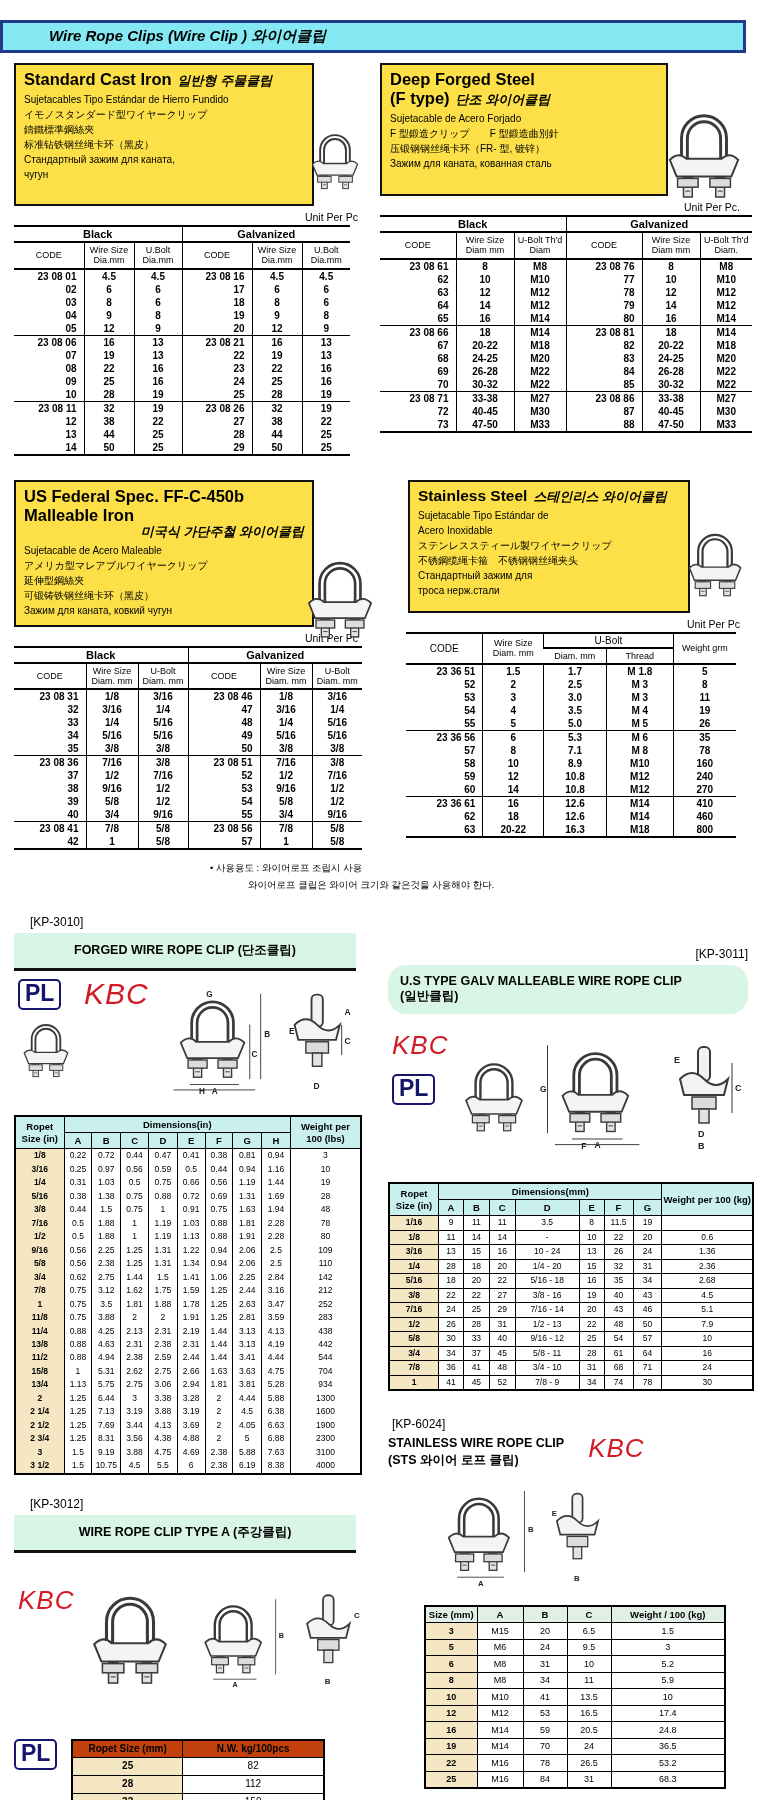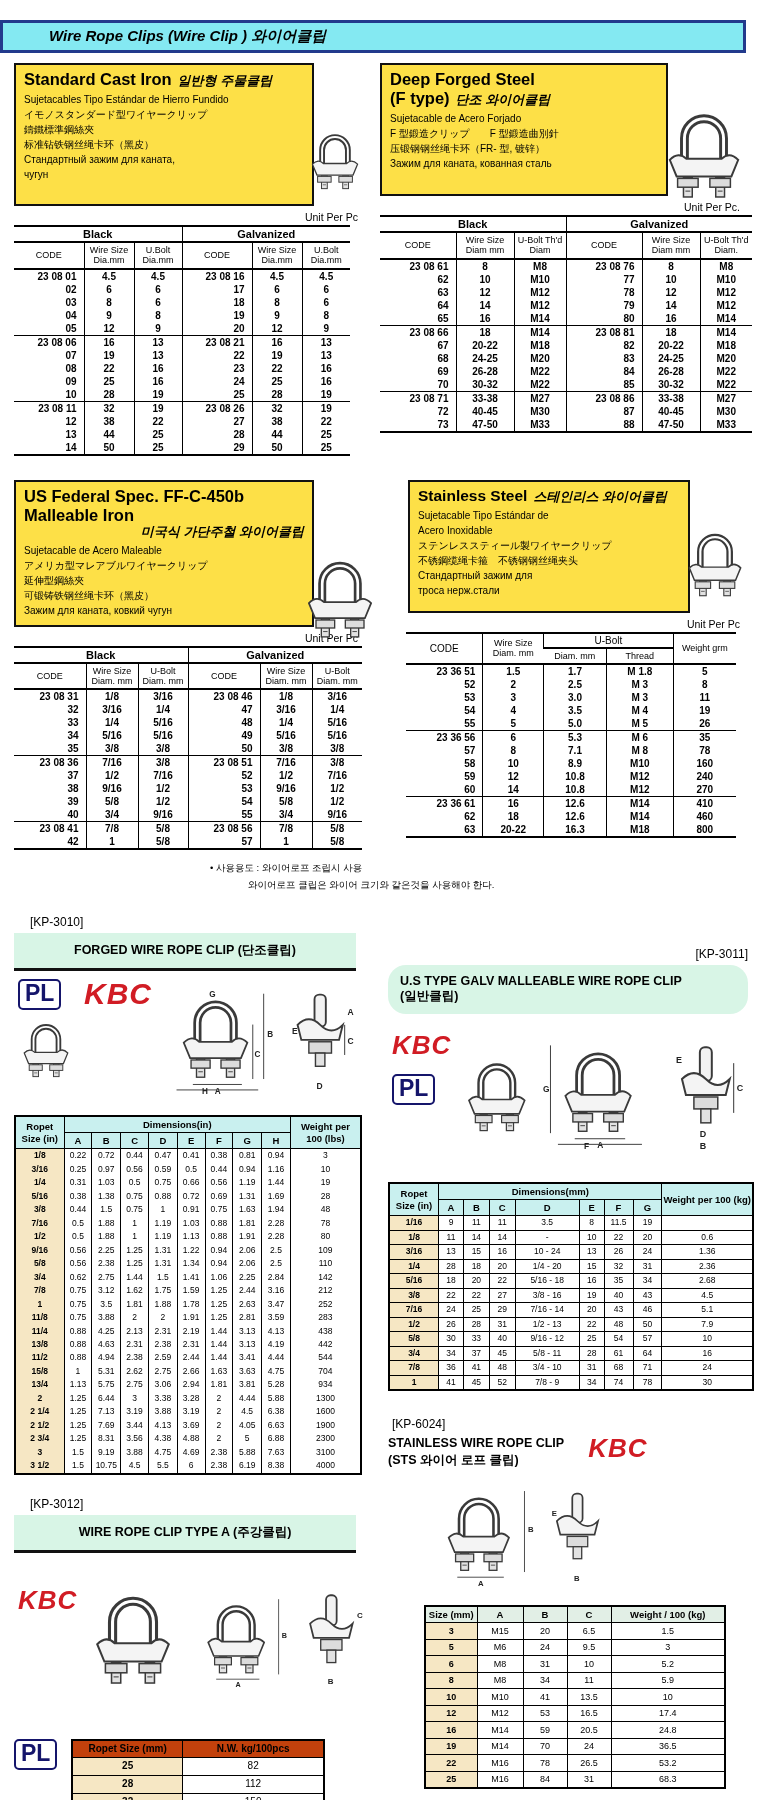--- a/index.html
+++ b/index.html
@@ -37,21 +37,21 @@
   .ktab td:first-child{background:#f6e7c4;font-weight:bold;}
   .k3010 td{border-top:none;border-bottom:none;}
   .k3010 thead th{border-bottom:1px solid #000;}
   .k6024 thead th{background:#e2efe6;}
   .k3012 thead th{background:#c2410c;font-size:10px;}
   .k3012 td{font-size:10px;height:15px;}
   .k6024 td{font-size:9px;height:13.5px;}
   .kp-code{font-size:12px;margin:14px 0 4px 16px;}
   .secbar{background:#d8f5e6;border-bottom:3px solid #111;padding:9px 6px;font-size:12.5px;font-weight:bold;text-align:center;}
   .secbar.nol{border-bottom:none;}
-  .kbc{color:#d11c24;font-weight:bold;font-style:italic;font-size:30px;letter-spacing:1px;line-height:1;}
+  .kbc{color:#d11c24;font-weight:normal;font-style:italic;font-size:30px;letter-spacing:1px;line-height:1;}
   .kbc.small{font-size:26px;}
   .pl{display:inline-block;border:2px solid #15156b;border-radius:5px;padding:0 5px 2px 5px;
       font-size:23px;font-weight:bold;color:#15156b;line-height:1.1;background:#fff;}
   .art-row{display:flex;align-items:flex-start;gap:10px;margin:8px 4px;}
   .note{font-size:9.5px;line-height:1.7;margin:10px 0 0 210px;}
   .note div:nth-child(2){margin-left:38px;}
   .diag text{font-size:9px;font-weight:bold;fill:#222;font-family:"Liberation Sans",sans-serif;}
   .stitle{font-size:12.5px;font-weight:bold;line-height:1.35;}
 </style>
 </head>

